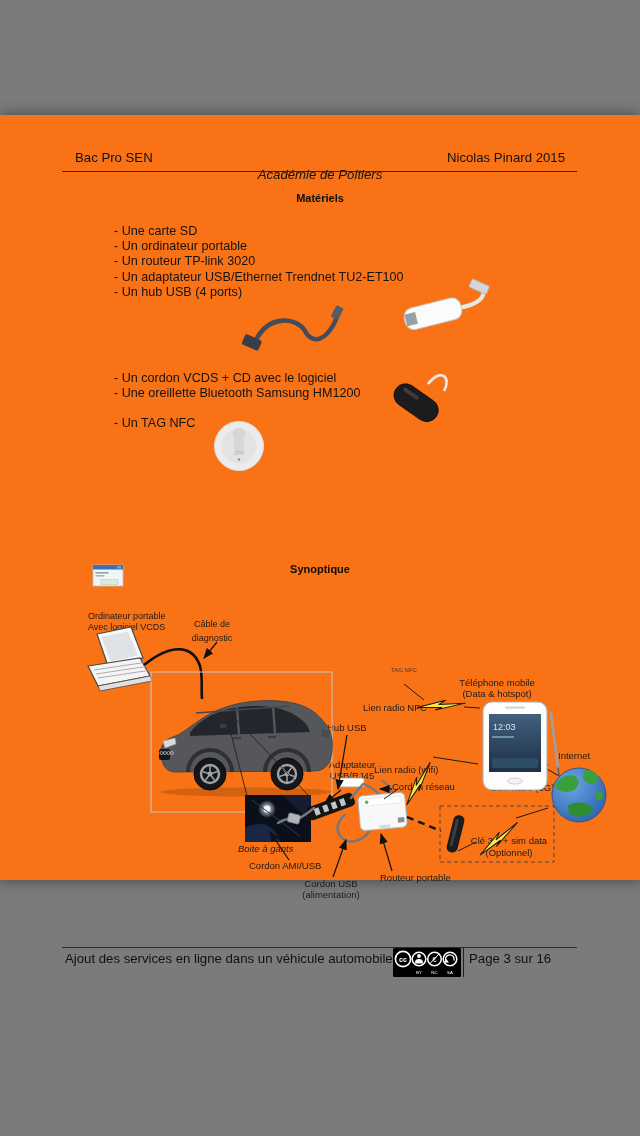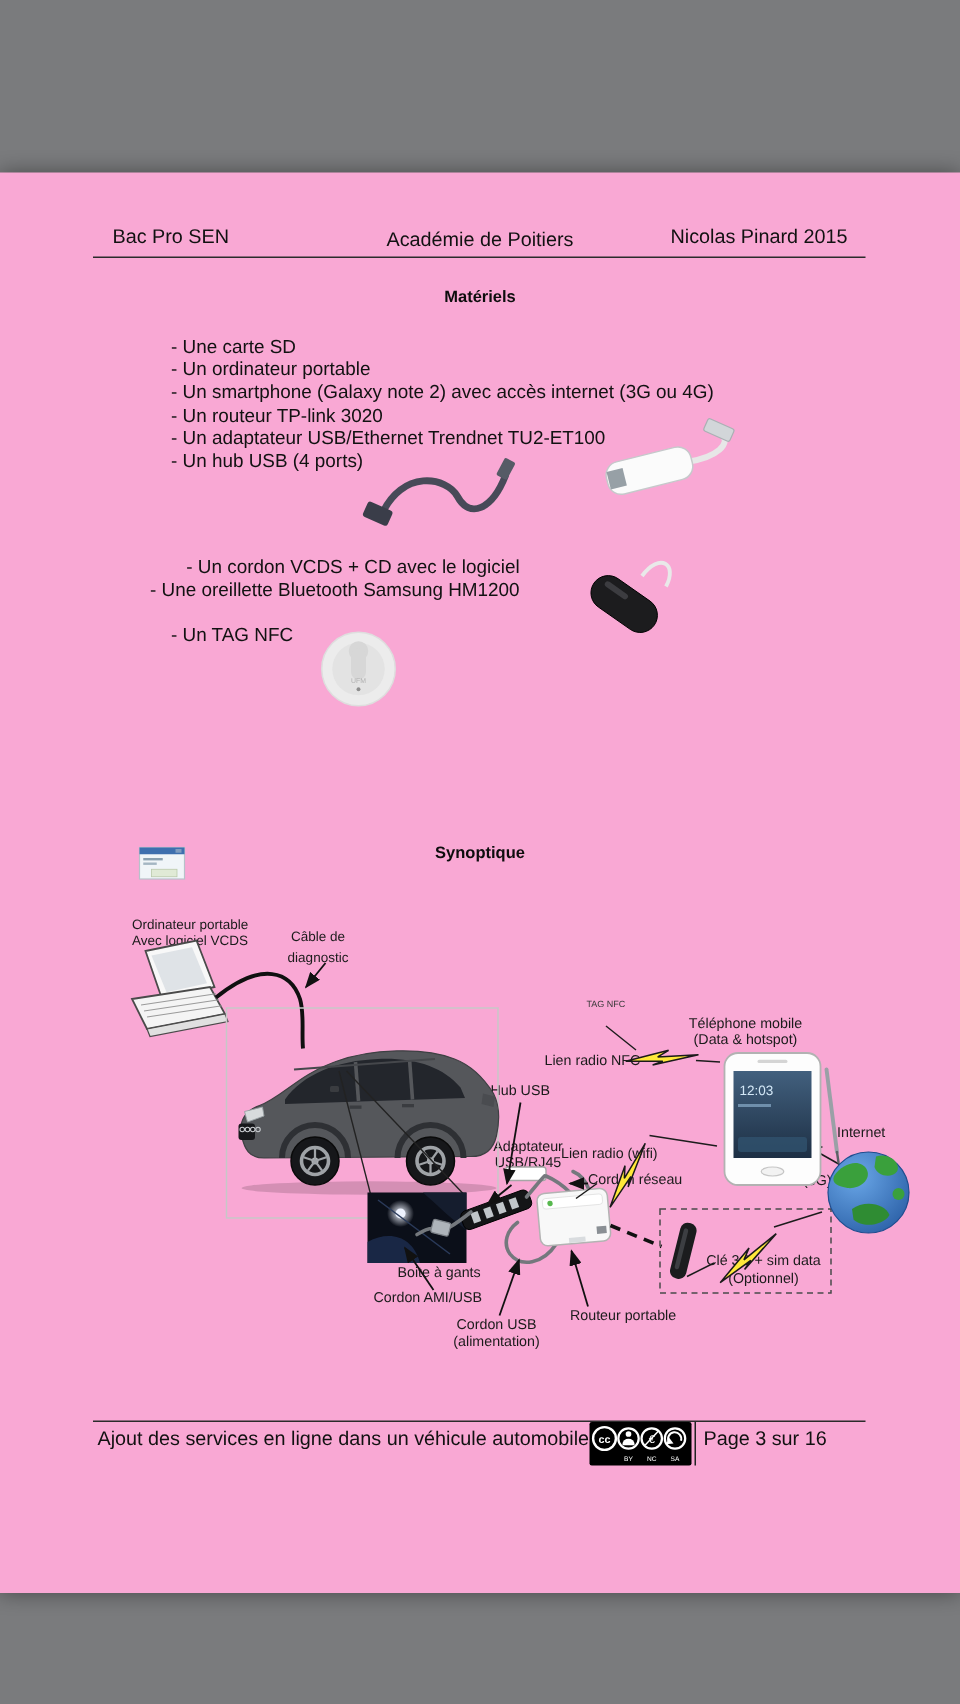--- a/index.html
+++ b/index.html
@@ -1,51 +1,50 @@
 <!DOCTYPE html>
 <html><head>
 <meta charset="utf-8">
 <style>
   html,body{margin:0;padding:0;background:#7a7b7d;}
   .screen{position:relative;width:640px;height:1136px;background:#7a7b7d;overflow:hidden;
           font-family:"Liberation Sans",sans-serif;color:#141414;}
-  .page{position:absolute;left:0;top:115px;width:640px;height:947px;background:#f9a8d4;
+  .page{position:absolute;left:0;top:115px;width:640px;height:765px;background:#f97316;
         box-shadow:0 0 14px rgba(0,0,0,.45);}
   .abs{position:absolute;}
   .hdr{top:150px;font-size:13.2px;color:#111;}
   .rule{height:1.2px;background:#2b2b2b;}
   .title{font-size:11px;font-weight:bold;color:#0d0d0d;white-space:nowrap;}
   .center-x{transform:translateX(-50%);}
   .li{font-size:12.6px;line-height:15.2px;color:#121212;white-space:nowrap;}
   .dlab{font-size:9.5px;line-height:10.5px;color:#1b1b1b;white-space:pre-line;}
   .dlab.c{text-align:center;}
   .ft{font-size:13.2px;color:#111;white-space:nowrap;}
   svg text{font-family:"Liberation Sans",sans-serif;}
 </style>
 </head>
 <body>
 
 <div class="screen">
   <div class="page">
 
     <div class="abs hdr" style="left:75px;top:35px;">Bac Pro SEN</div>
-    <div class="abs hdr center-x" style="left:320px;top:37px;">Académie de Poitiers</div>
+    <div class="abs hdr center-x" style="left:320px;top:52px;font-style:italic;">Académie de Poitiers</div>
     <div class="abs hdr" style="right:75px;top:35px;margin-left:47px;">Nicolas Pinard 2015</div>
     <div class="abs rule" style="left:62px;top:56px;width:515px;"></div>
 
     <div class="abs title center-x" style="left:320px;top:77px;">Matériels</div>
     <div class="abs" style="left:114px;top:109px;">
       <div class="li">- Une carte SD</div>
       <div class="li">- Un ordinateur portable</div>
-      <div class="li">- Un smartphone (Galaxy note 2) avec accès internet (3G ou 4G)</div>
       <div class="li">- Un routeur TP-link 3020</div>
       <div class="li">- Un adaptateur USB/Ethernet Trendnet TU2-ET100</div>
       <div class="li">- Un hub USB (4 ports)</div>
     </div>
-    <div class="abs" style="left:100px;top:256px;text-align:right;">
+    <div class="abs" style="left:114px;top:256px;">
       <div class="li">- Un cordon VCDS + CD avec le logiciel</div>
       <div class="li">- Une oreillette Bluetooth Samsung HM1200</div>
     </div>
     <div class="abs" style="left:114px;top:301px;">
       <div class="li">- Un TAG NFC</div>
     </div>
 
     <div class="abs title center-x" style="left:320px;top:448px;">Synoptique</div>
 
     <div class="abs dlab" style="left:88px;top:496px;font-size:9px;">Ordinateur portable
@@ -58,21 +57,21 @@
     <div class="abs dlab" style="left:363px;top:588px;">Lien radio NFC</div>
     <div class="abs dlab" style="left:327px;top:608px;">Hub USB</div>
     <div class="abs dlab" style="left:374px;top:626px;margin-top:24px;">Lien radio (wifi)</div>
     <div class="abs dlab c center-x" style="left:352px;top:645px;">Adaptateur
 USB/RJ45</div>
     <div class="abs dlab" style="left:392px;top:667px;">Cordon réseau</div>
     <div class="abs dlab" style="left:558px;top:636px;">Internet</div>
     <div class="abs dlab" style="left:491px;top:668px;">Lien radio (3G)</div>
     <div class="abs dlab c center-x" style="left:509px;top:720px;line-height:12px;">Clé 3G + sim data
 (Optionnel)</div>
-    <div class="abs dlab" style="left:265px;top:729px;">Boite à gants</div>
+    <div class="abs dlab" style="left:238px;top:729px;font-style:italic;">Boite à gants</div>
     <div class="abs dlab" style="left:249px;top:746px;">Cordon AMI/USB</div>
     <div class="abs dlab c center-x" style="left:331px;top:763px;line-height:11px;">Cordon USB
 (alimentation)</div>
     <div class="abs dlab" style="left:380px;top:758px;">Routeur portable</div>
 
     <div class="abs rule" style="left:62px;top:832px;width:515px;"></div>
     <div class="abs ft" style="left:65px;top:836px;">Ajout des services en ligne dans un véhicule automobile</div>
     <div class="abs" style="left:463px;top:833px;width:1.4px;height:29px;background:#222;"></div>
     <div class="abs ft" style="left:469px;top:836px;">Page 3 sur 16</div>
   </div>

